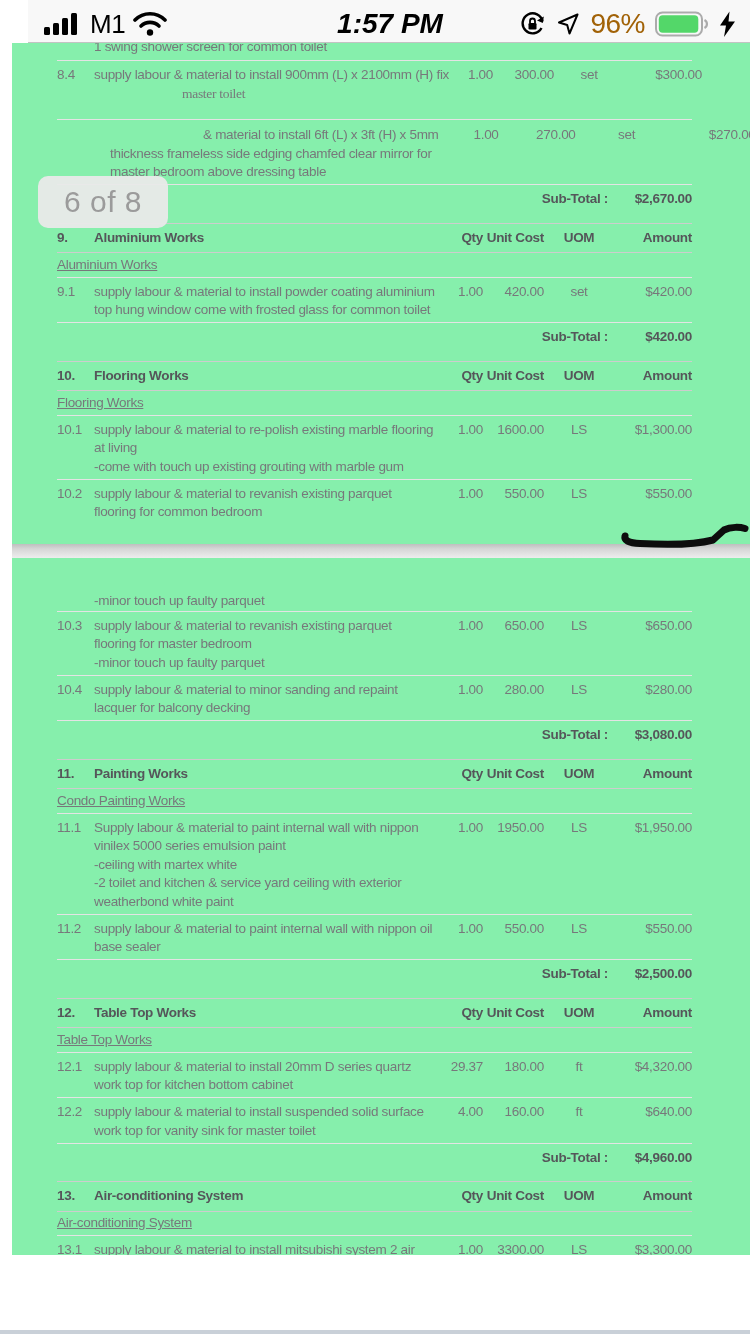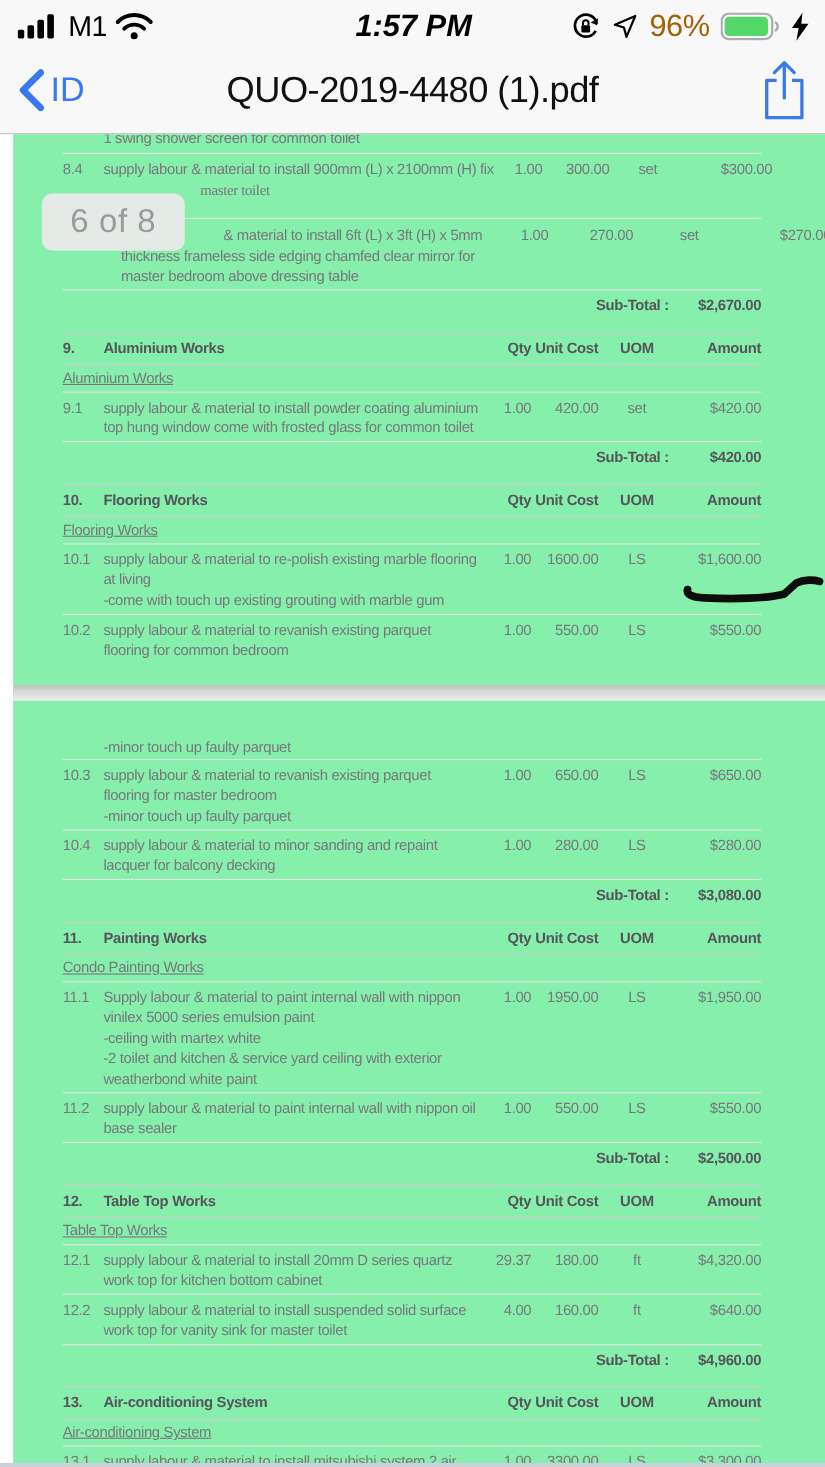--- a/index.html
+++ b/index.html
@@ -1,21 +1,21 @@
 <!DOCTYPE html>
 <html><head>
 <meta charset="utf-8">
 <style>
   * { margin:0; padding:0; box-sizing:border-box; }
   html,body { width:750px; height:1334px; overflow:hidden; background:#fff;
     font-family:"Liberation Sans","DejaVu Sans",sans-serif; }
   body { position:relative; }
 
   
-  .chrome { background:#f8f8f8; border-bottom:1px solid #c3c3c3; }
+  .chrome { background:#f8f8f8; border-bottom:1px solid #c3c3c3;margin-left:28px; }
   .statusbar { height:42px; display:flex; align-items:center; padding:6px 14px 0 16px; }
   .sb-left { display:flex; align-items:center; gap:8px; width:230px; }
   .sb-carrier { font-size:26px; color:#000; letter-spacing:-0.5px; }
   .sb-center { flex:1; text-align:center; font-size:28px; font-weight:700; color:#000;font-style:italic; }
   .sb-right { display:flex; align-items:center; gap:10px; width:230px; justify-content:flex-end; }
   .sb-batt-pct { font-size:28px; color:#a16207; letter-spacing:-0.5px; }
   .navbar { height:79px; display:flex; align-items:center; padding:0 16px; }
   .nav-back { display:flex; align-items:center; gap:4px; width:120px; cursor:pointer; }
   .nav-back-label { font-size:31px; color:#3879f0; }
   .nav-title { flex:1; text-align:center; font-size:33px; font-weight:500; color:#111;
@@ -102,35 +102,20 @@
         <rect x="1" y="1.5" width="46" height="23" rx="6.5" stroke="#ababab" stroke-width="2" fill="none"></rect>
         <rect x="3.8" y="4.3" width="39.5" height="17.4" rx="4" fill="#53d769"></rect>
         <path d="M49.5 9 a4.5 4.5 0 0 1 0 8" stroke="#ababab" stroke-width="2.2" fill="none"></path>
       </svg>
       <svg width="17" height="27" viewBox="0 0 17 27">
         <path d="M10.5 0.5 L1 14.5 H7 L5 26 L16 10.5 H9.5 Z" fill="#000"></path>
       </svg>
     </div>
   </div>
 
-  <div class="navbar">
-    <div class="nav-back">
-      <svg width="26" height="44" viewBox="0 0 26 44">
-        <polyline points="21,6 5,22 21,38" stroke="#3879f0" stroke-width="6" fill="none" stroke-linecap="round" stroke-linejoin="round"></polyline>
-      </svg>
-      <span class="nav-back-label">ID</span>
-    </div>
-    <div class="nav-title">QUO-2019-4480 (1).pdf</div>
-    <div class="nav-share">
-      <svg width="42" height="58" viewBox="0 0 42 58">
-        <path d="M14 20 H5 V54 H37 V20 H28" stroke="#3879f0" stroke-width="3" fill="none" stroke-linejoin="round"></path>
-        <path d="M21 36 V5 M12 13 L21 4 L30 13" stroke="#3879f0" stroke-width="3" fill="none" stroke-linecap="round" stroke-linejoin="round"></path>
-      </svg>
-    </div>
-  </div>
 </div>
 
 <div class="content">
   <div class="doc">
 
     <div class="frag-row">
       <span class="c-num"></span>
       <span class="c-desc frag-text">1 swing shower screen for common toilet</span>
     </div>
 
@@ -195,21 +180,21 @@
       <span class="u">Flooring Works</span>
     </div>
     <div class="row">
       <span class="c-num">10.1</span>
       <span class="c-desc">supply labour &amp; material to re-polish existing marble flooring
 at living
 -come with touch up existing grouting with marble gum</span>
       <span class="c-qty">1.00</span>
       <span class="c-unit">1600.00</span>
       <span class="c-uom">LS</span>
-      <span class="c-amt">$1,600.00</span>
+      <span class="c-amt">$1,300.00</span>
     </div>
     <div class="row no-border">
       <span class="c-num">10.2</span>
       <span class="c-desc">supply labour &amp; material to revanish existing parquet
 flooring for common bedroom</span>
       <span class="c-qty">1.00</span>
       <span class="c-unit">550.00</span>
       <span class="c-uom">LS</span>
       <span class="c-amt">$550.00</span>
     </div>

